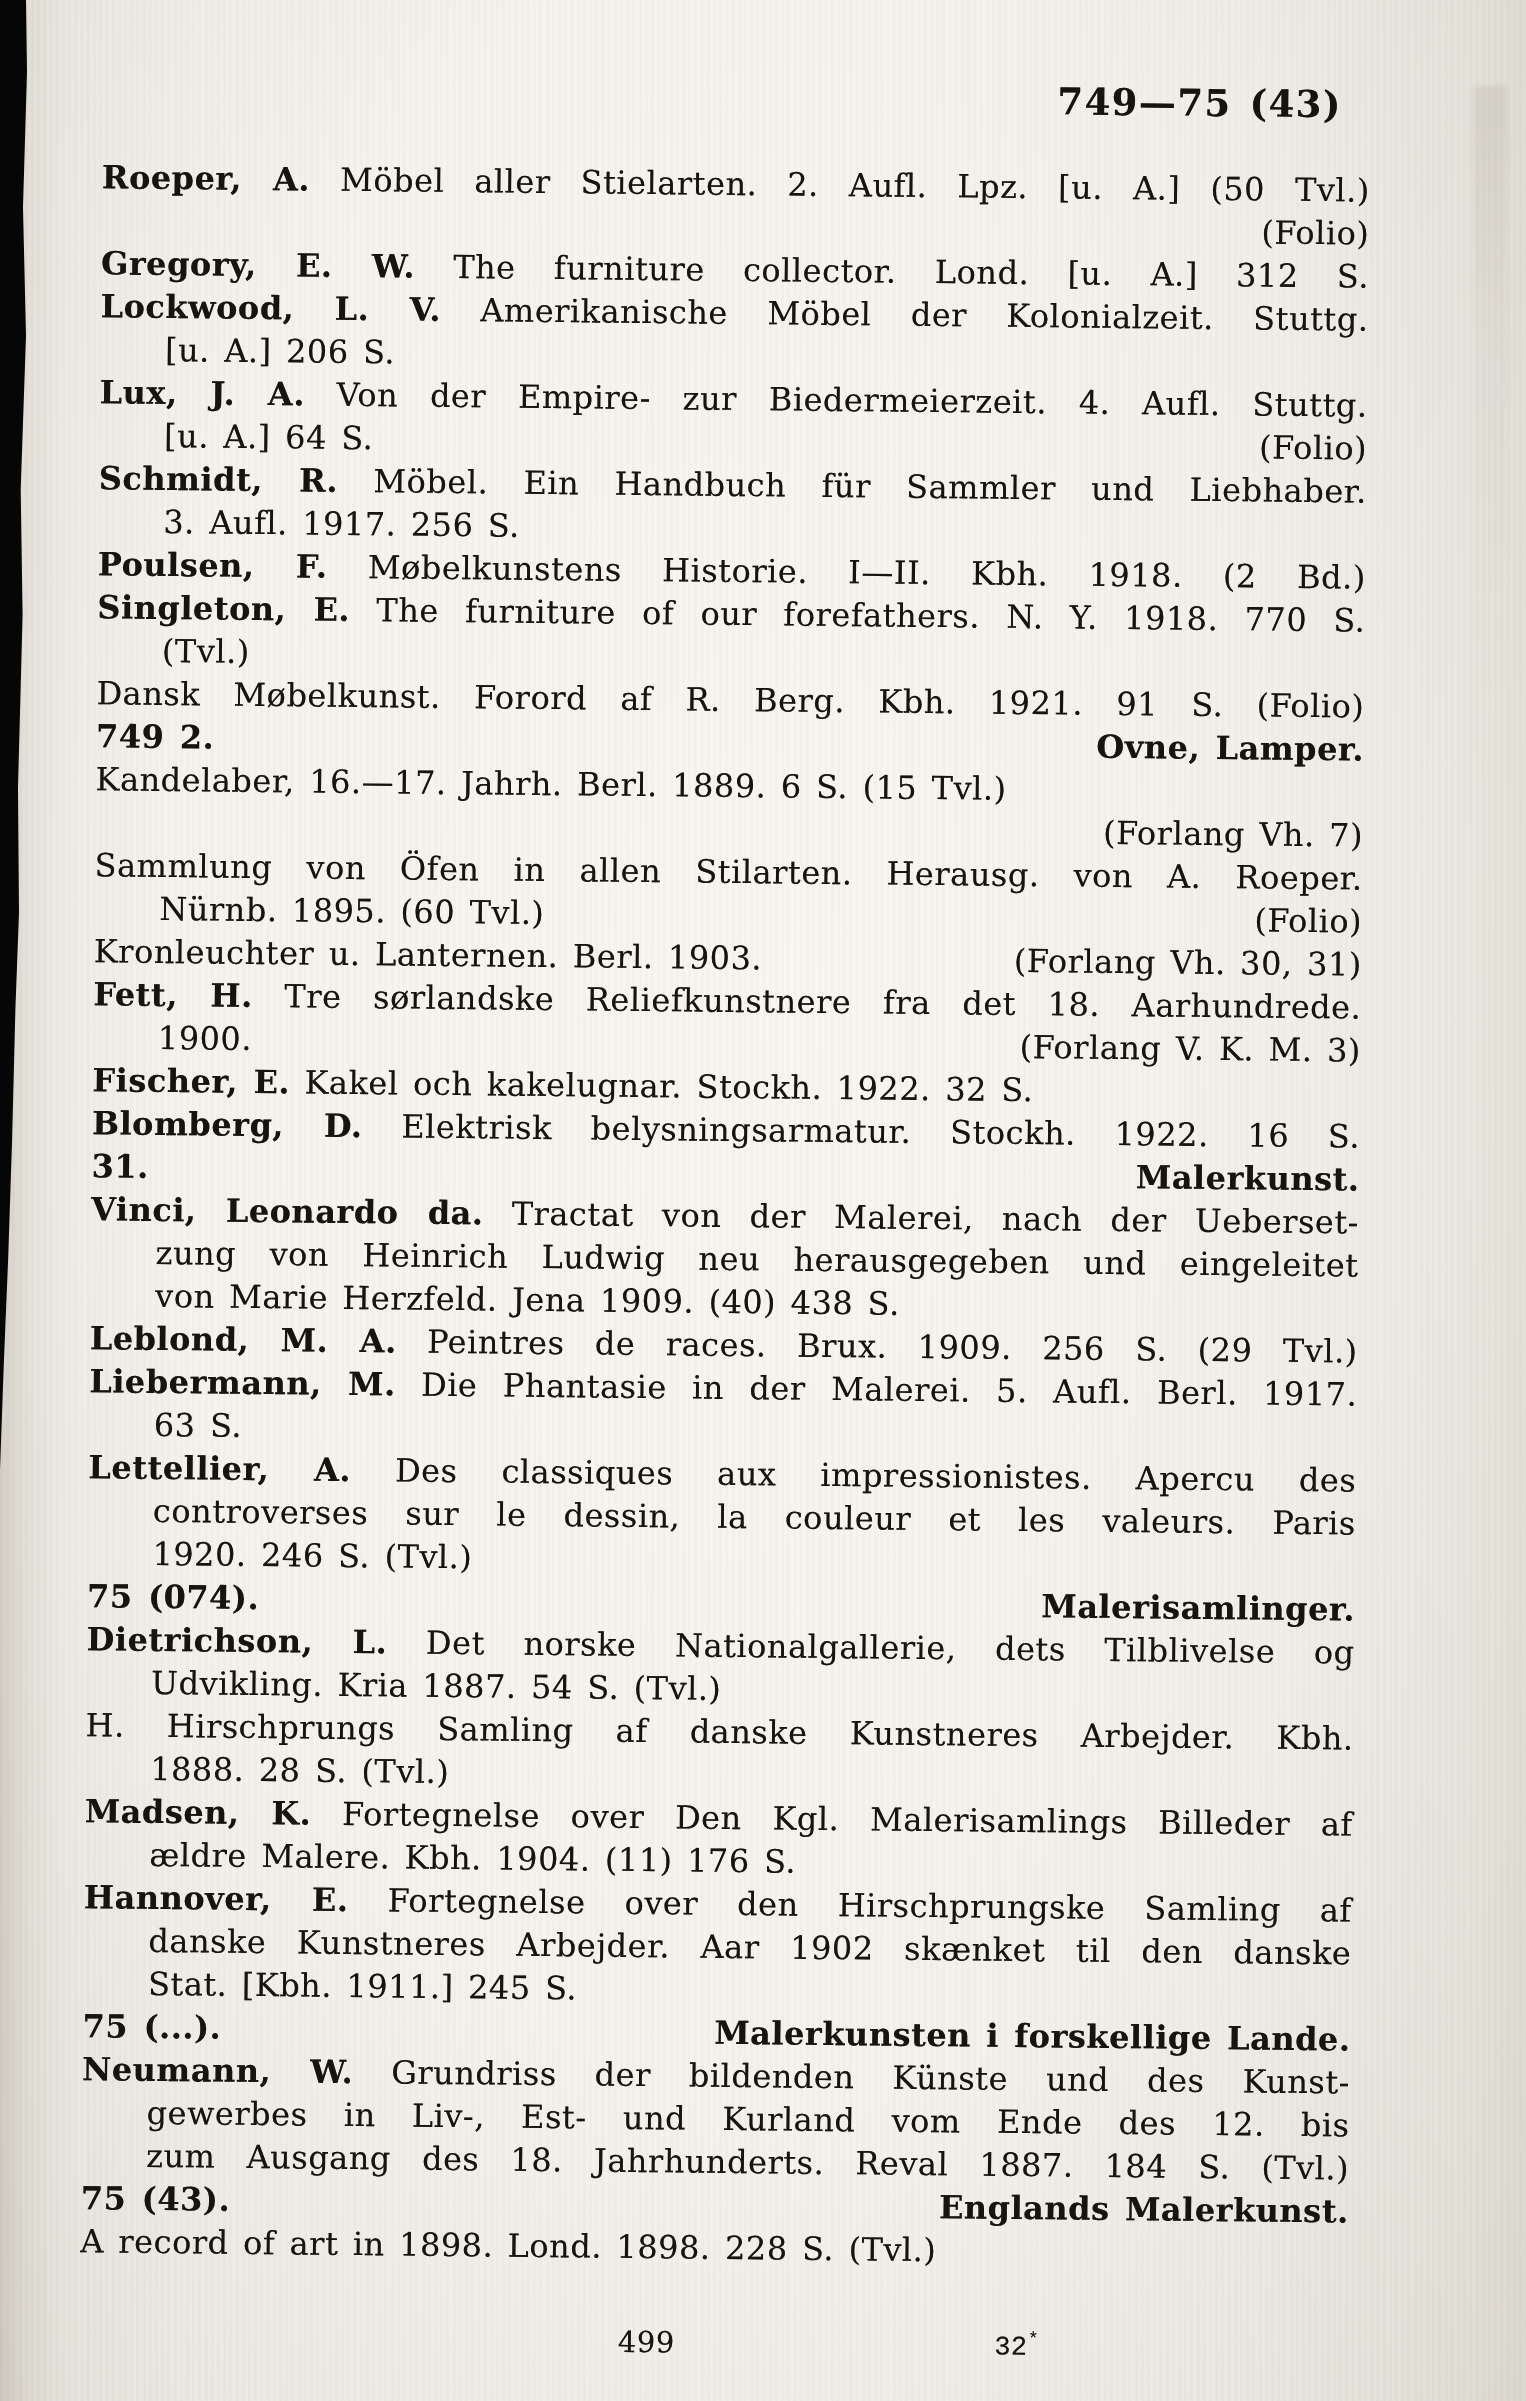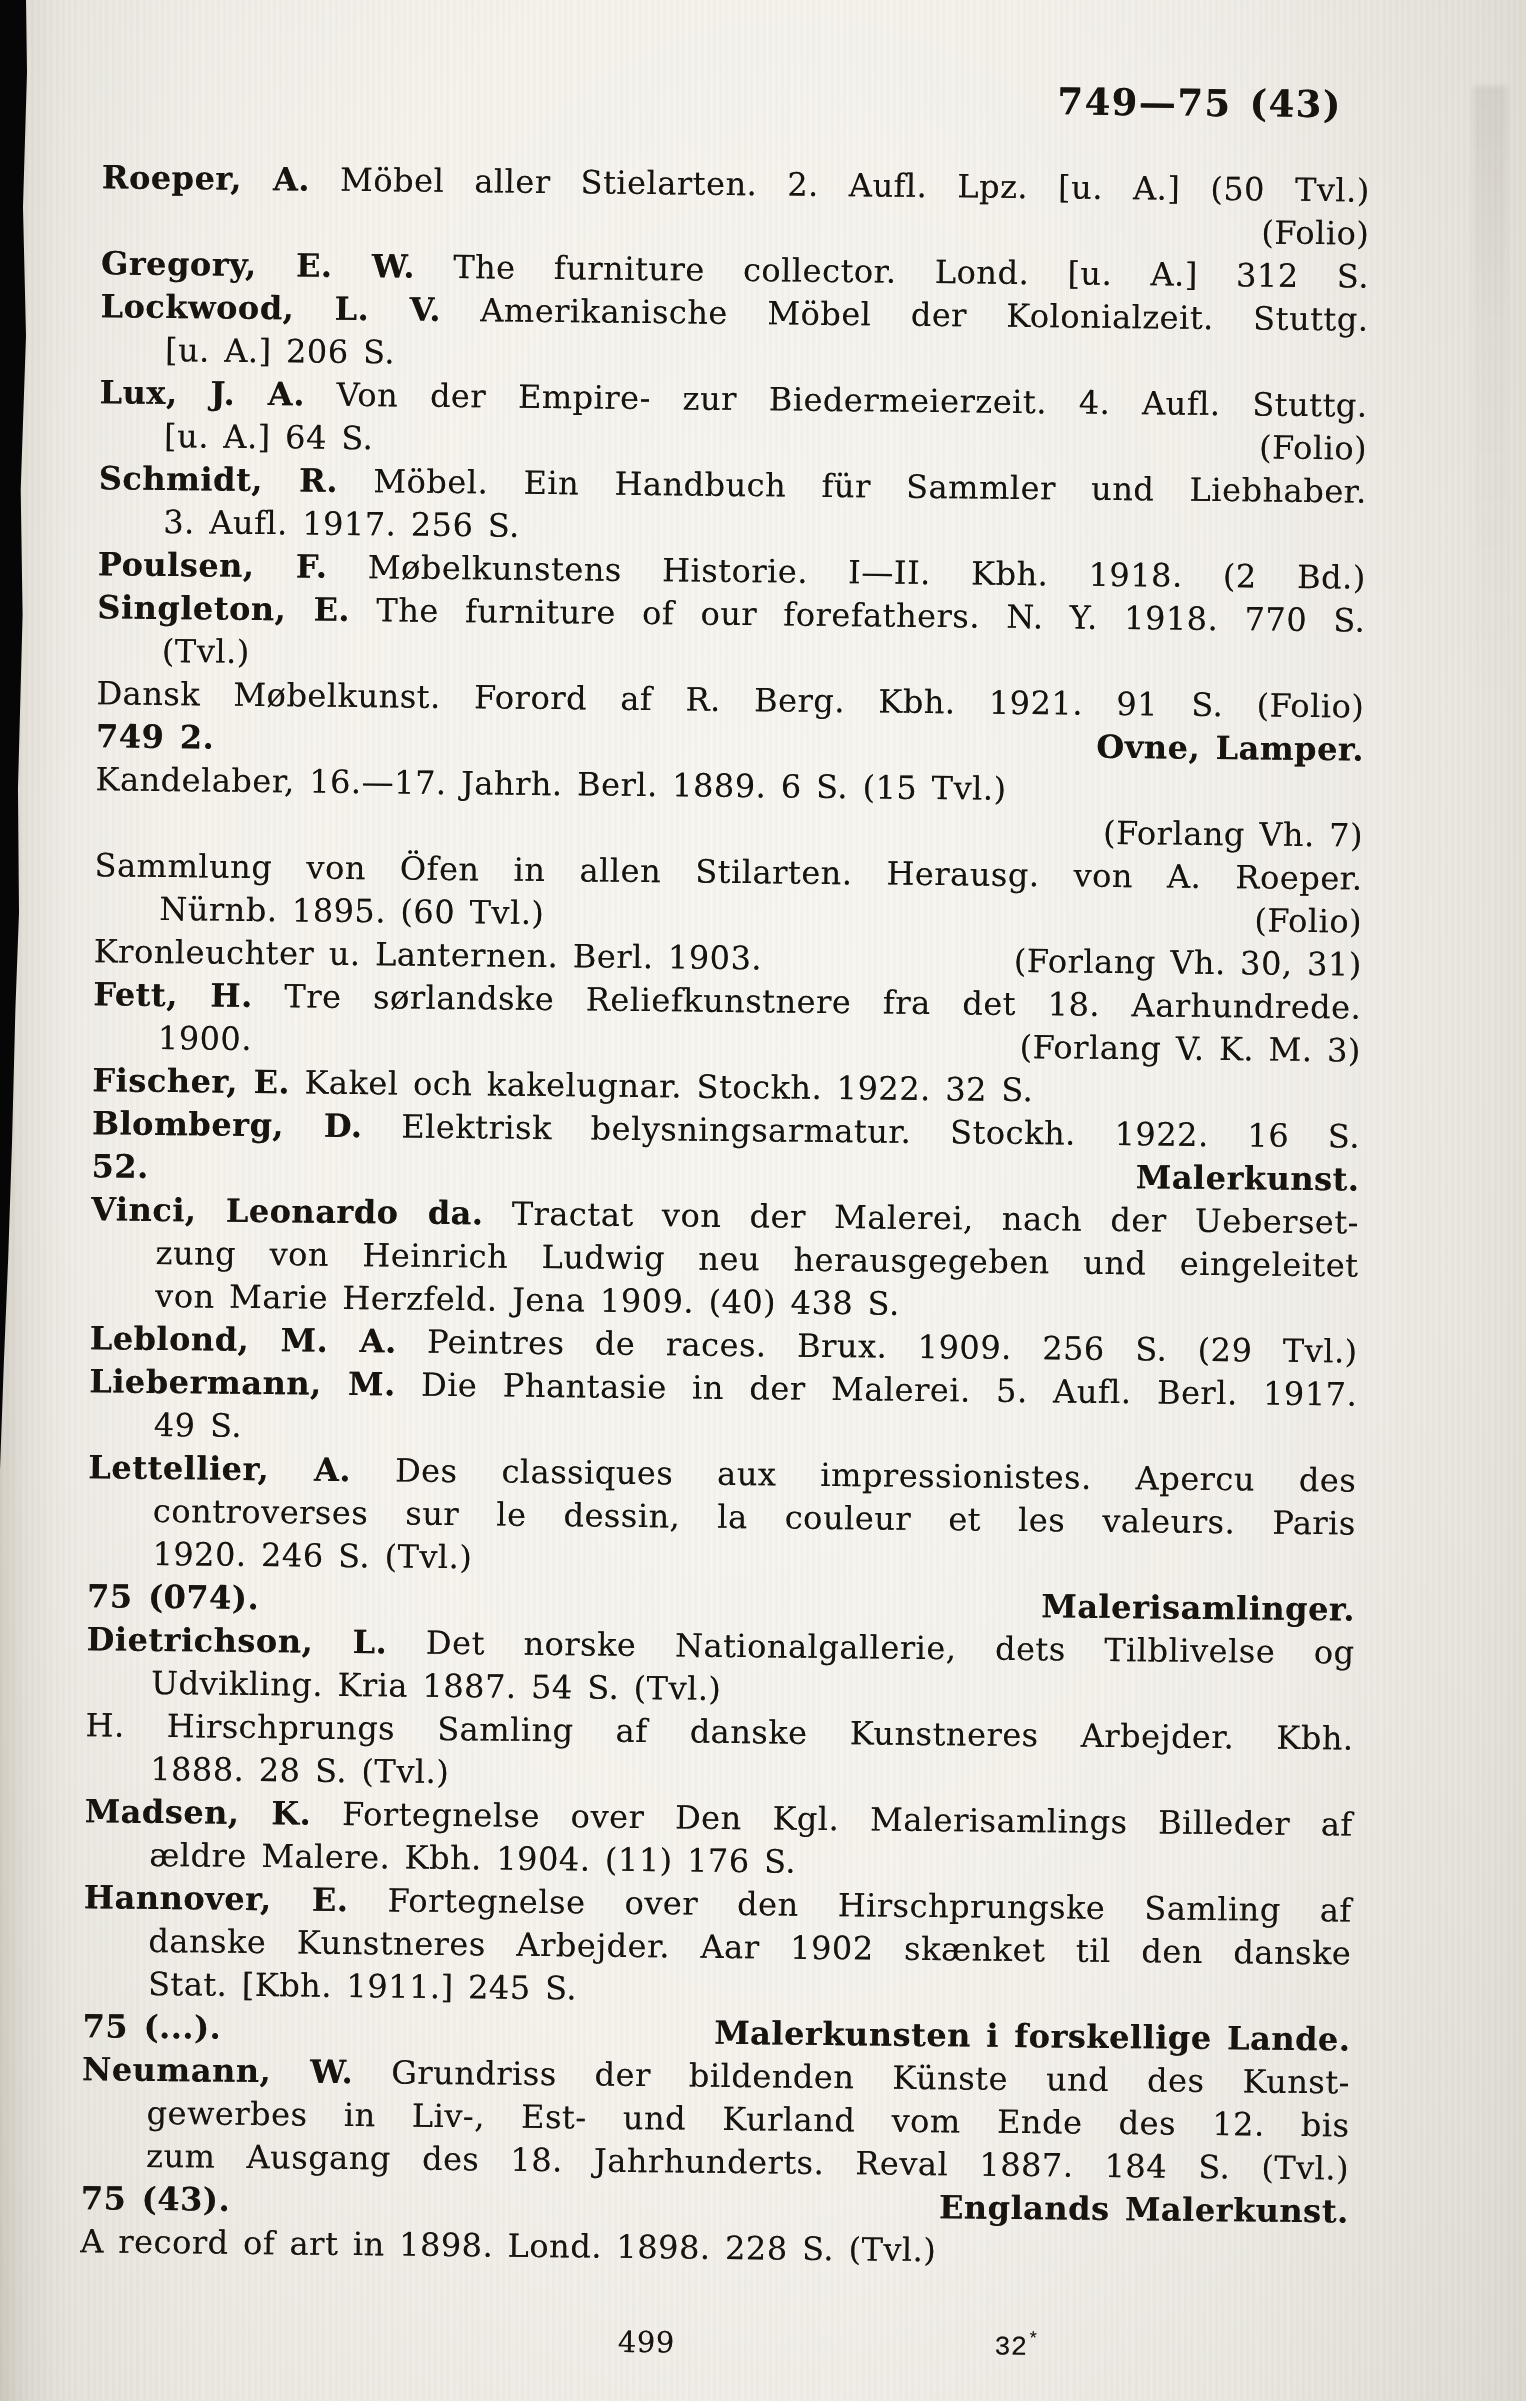--- a/index.html
+++ b/index.html
@@ -125,27 +125,27 @@
       <div class="line s"><span class="b">749 2.</span><span class="rt"><span class="b">Ovne, Lamper.</span></span></div>
       <div class="line l"><span>Kandelaber, 16.—17. Jahrh. Berl. 1889. 6 S. (15 Tvl.)</span></div>
       <div class="line r"><span>(Forlang Vh. 7)</span></div>
       <div class="line j"><span>Sammlung von Öfen in allen Stilarten. Herausg. von A. Roeper.</span></div>
       <div class="line s ind"><span>Nürnb. 1895. (60 Tvl.)</span><span class="rt"><span>(Folio)</span></span></div>
       <div class="line s"><span>Kronleuchter u. Lanternen. Berl. 1903.</span><span class="rt"><span>(Forlang Vh. 30, 31)</span></span></div>
       <div class="line j"><span class="b">Fett, H.</span><span> Tre sørlandske Reliefkunstnere fra det 18. Aarhundrede.</span></div>
       <div class="line s ind"><span>1900.</span><span class="rt"><span>(Forlang V. K. M. 3)</span></span></div>
       <div class="line l"><span class="b">Fischer, E.</span><span> Kakel och kakelugnar. Stockh. 1922. 32 S.</span></div>
       <div class="line j"><span class="b">Blomberg, D.</span><span> Elektrisk belysningsarmatur. Stockh. 1922. 16 S.</span></div>
-      <div class="line s"><span class="b">52.</span><span class="rt"><span class="b">Malerkunst.</span></span></div>
+      <div class="line s"><span class="b">31.</span><span class="rt"><span class="b">Malerkunst.</span></span></div>
       <div class="line j"><span class="b">Vinci, Leonardo da.</span><span> Tractat von der Malerei, nach der Ueberset-</span></div>
       <div class="line j ind"><span>zung von Heinrich Ludwig neu herausgegeben und eingeleitet</span></div>
       <div class="line l ind"><span>von Marie Herzfeld. Jena 1909. (40) 438 S.</span></div>
       <div class="line j"><span class="b">Leblond, M. A.</span><span> Peintres de races. Brux. 1909. 256 S. (29 Tvl.)</span></div>
       <div class="line j"><span class="b">Liebermann, M.</span><span> Die Phantasie in der Malerei. 5. Aufl. Berl. 1917.</span></div>
-      <div class="line l ind"><span>49 S.</span></div>
+      <div class="line l ind"><span>63 S.</span></div>
       <div class="line j"><span class="b">Lettellier, A.</span><span> Des classiques aux impressionistes. Apercu des</span></div>
       <div class="line j ind"><span>controverses sur le dessin, la couleur et les valeurs. Paris</span></div>
       <div class="line l ind"><span>1920. 246 S. (Tvl.)</span></div>
       <div class="line s"><span class="b">75 (074).</span><span class="rt"><span class="b">Malerisamlinger.</span></span></div>
       <div class="line j"><span class="b">Dietrichson, L.</span><span> Det norske Nationalgallerie, dets Tilblivelse og</span></div>
       <div class="line l ind"><span>Udvikling. Kria 1887. 54 S. (Tvl.)</span></div>
       <div class="line j"><span>H. Hirschprungs Samling af danske Kunstneres Arbejder. Kbh.</span></div>
       <div class="line l ind"><span>1888. 28 S. (Tvl.)</span></div>
       <div class="line j"><span class="b">Madsen, K.</span><span> Fortegnelse over Den Kgl. Malerisamlings Billeder af</span></div>
       <div class="line l ind"><span>ældre Malere. Kbh. 1904. (11) 176 S.</span></div>

